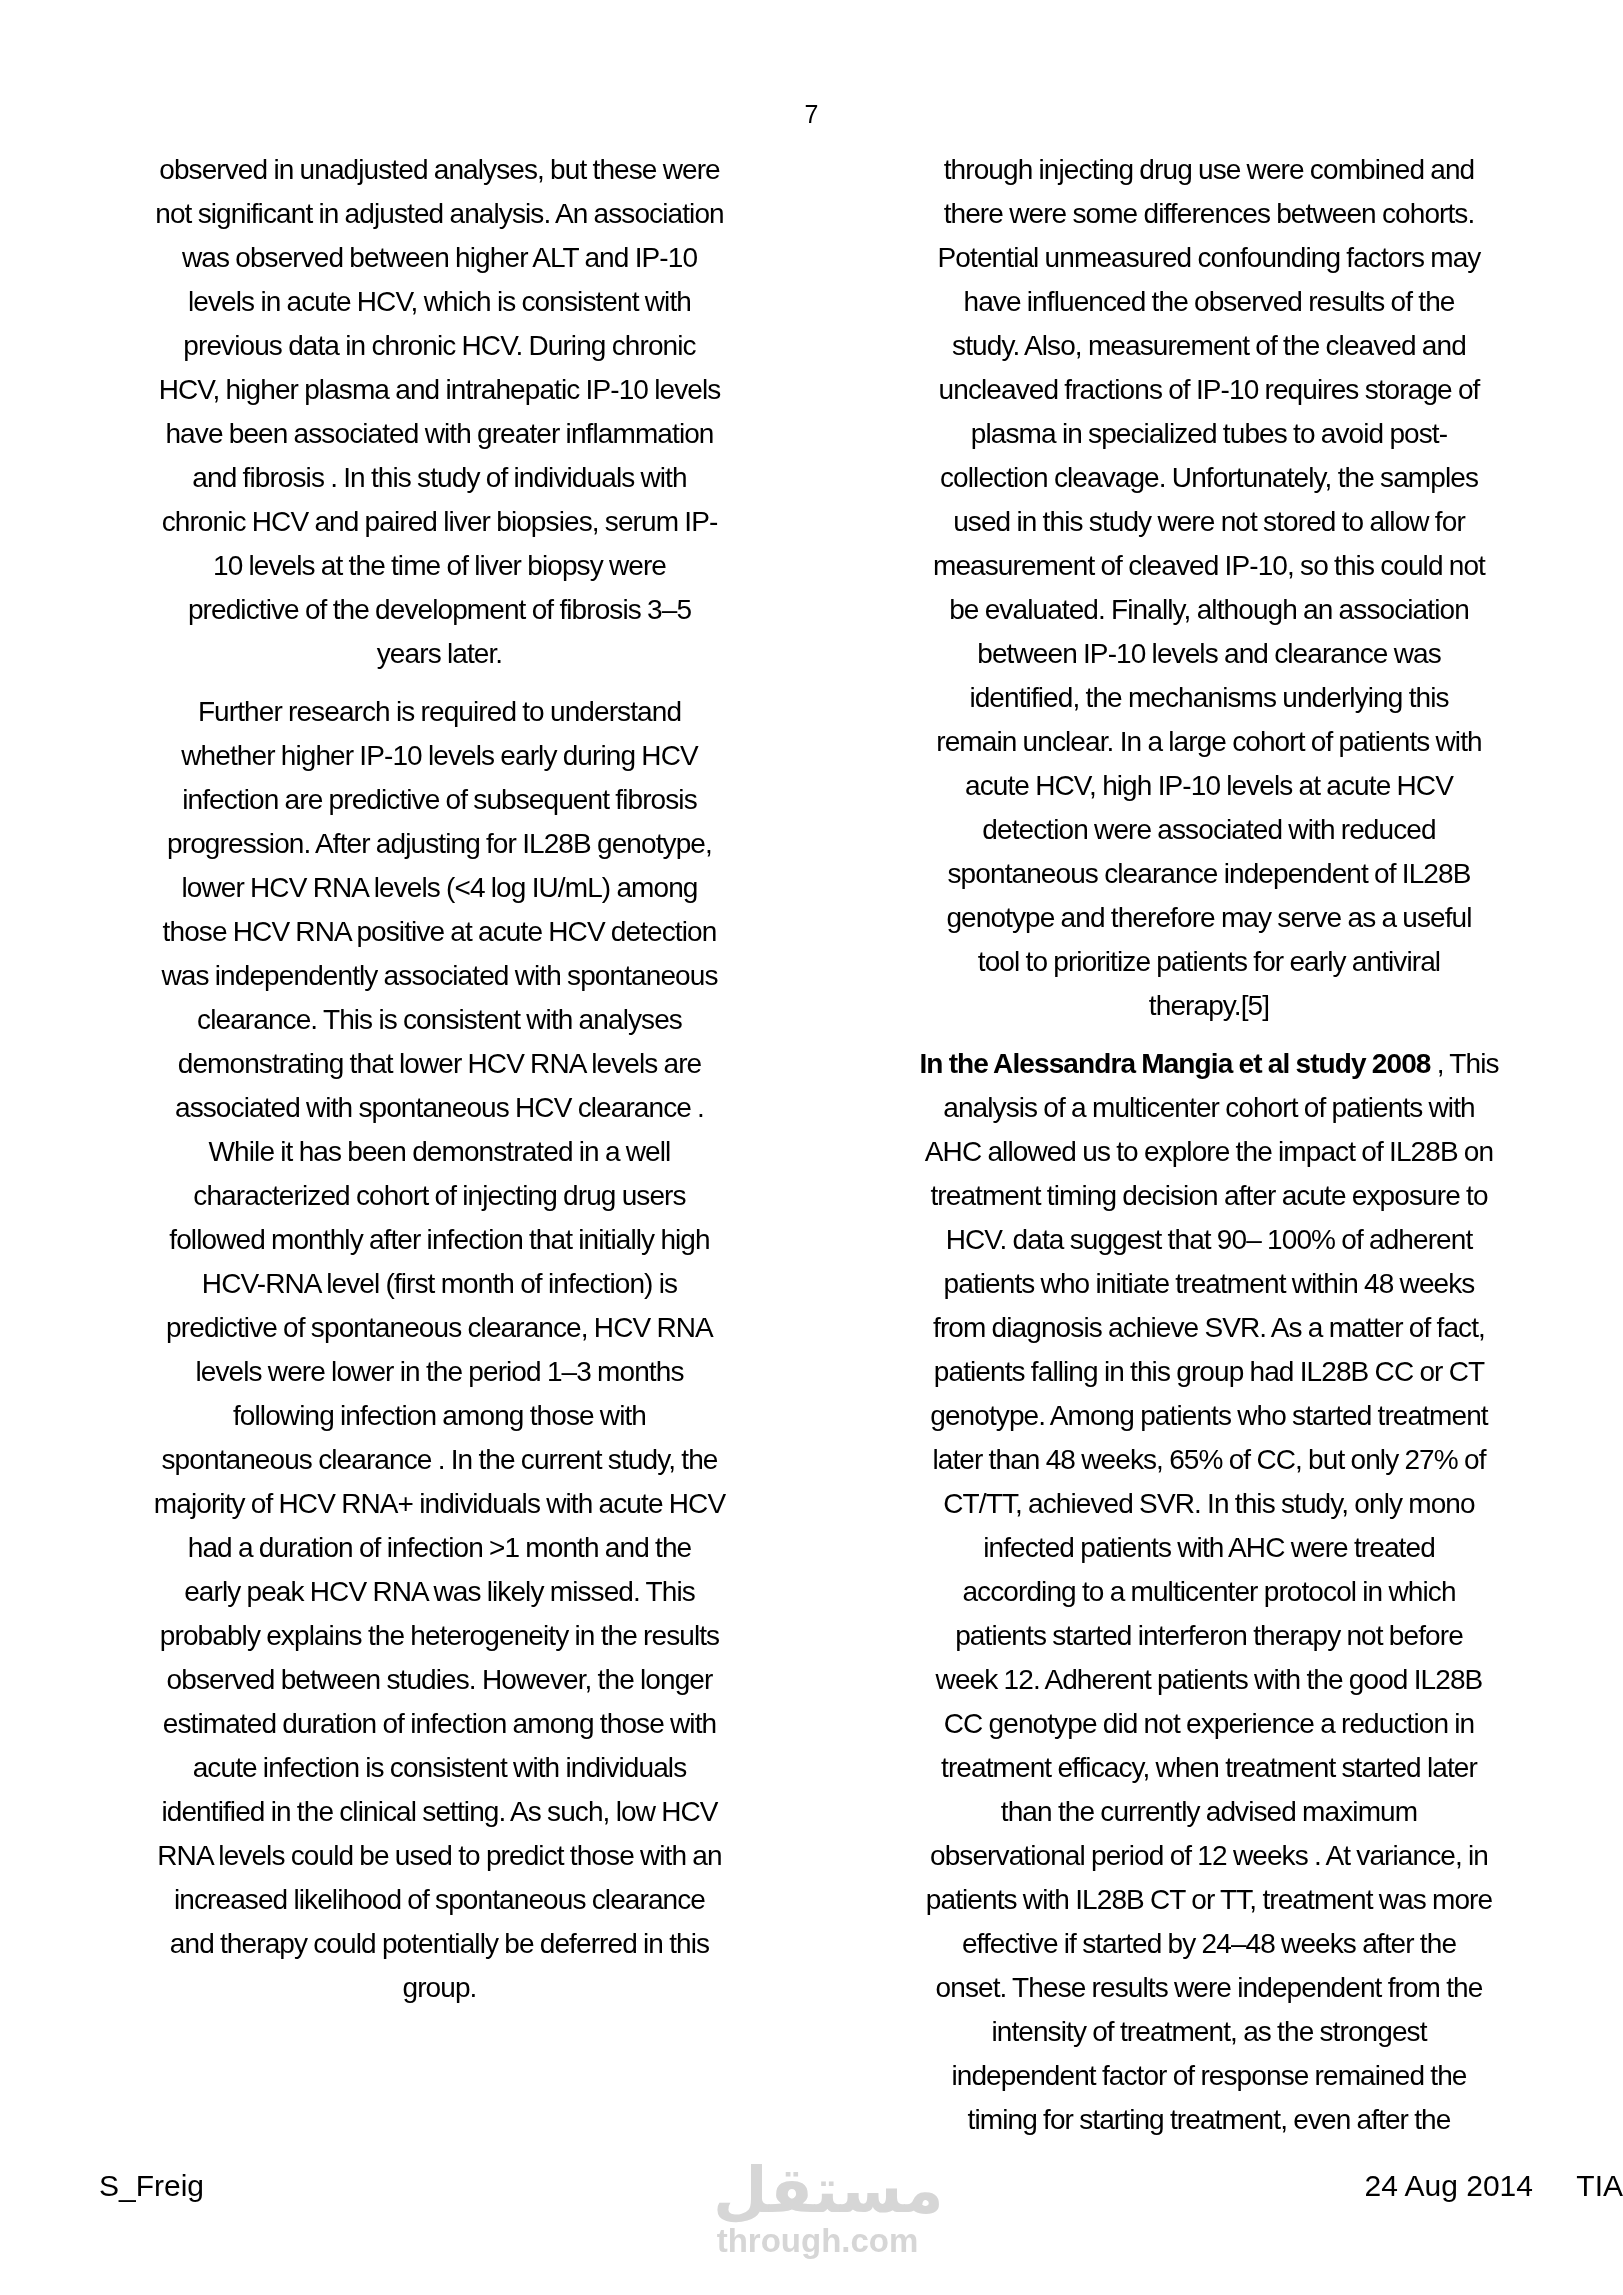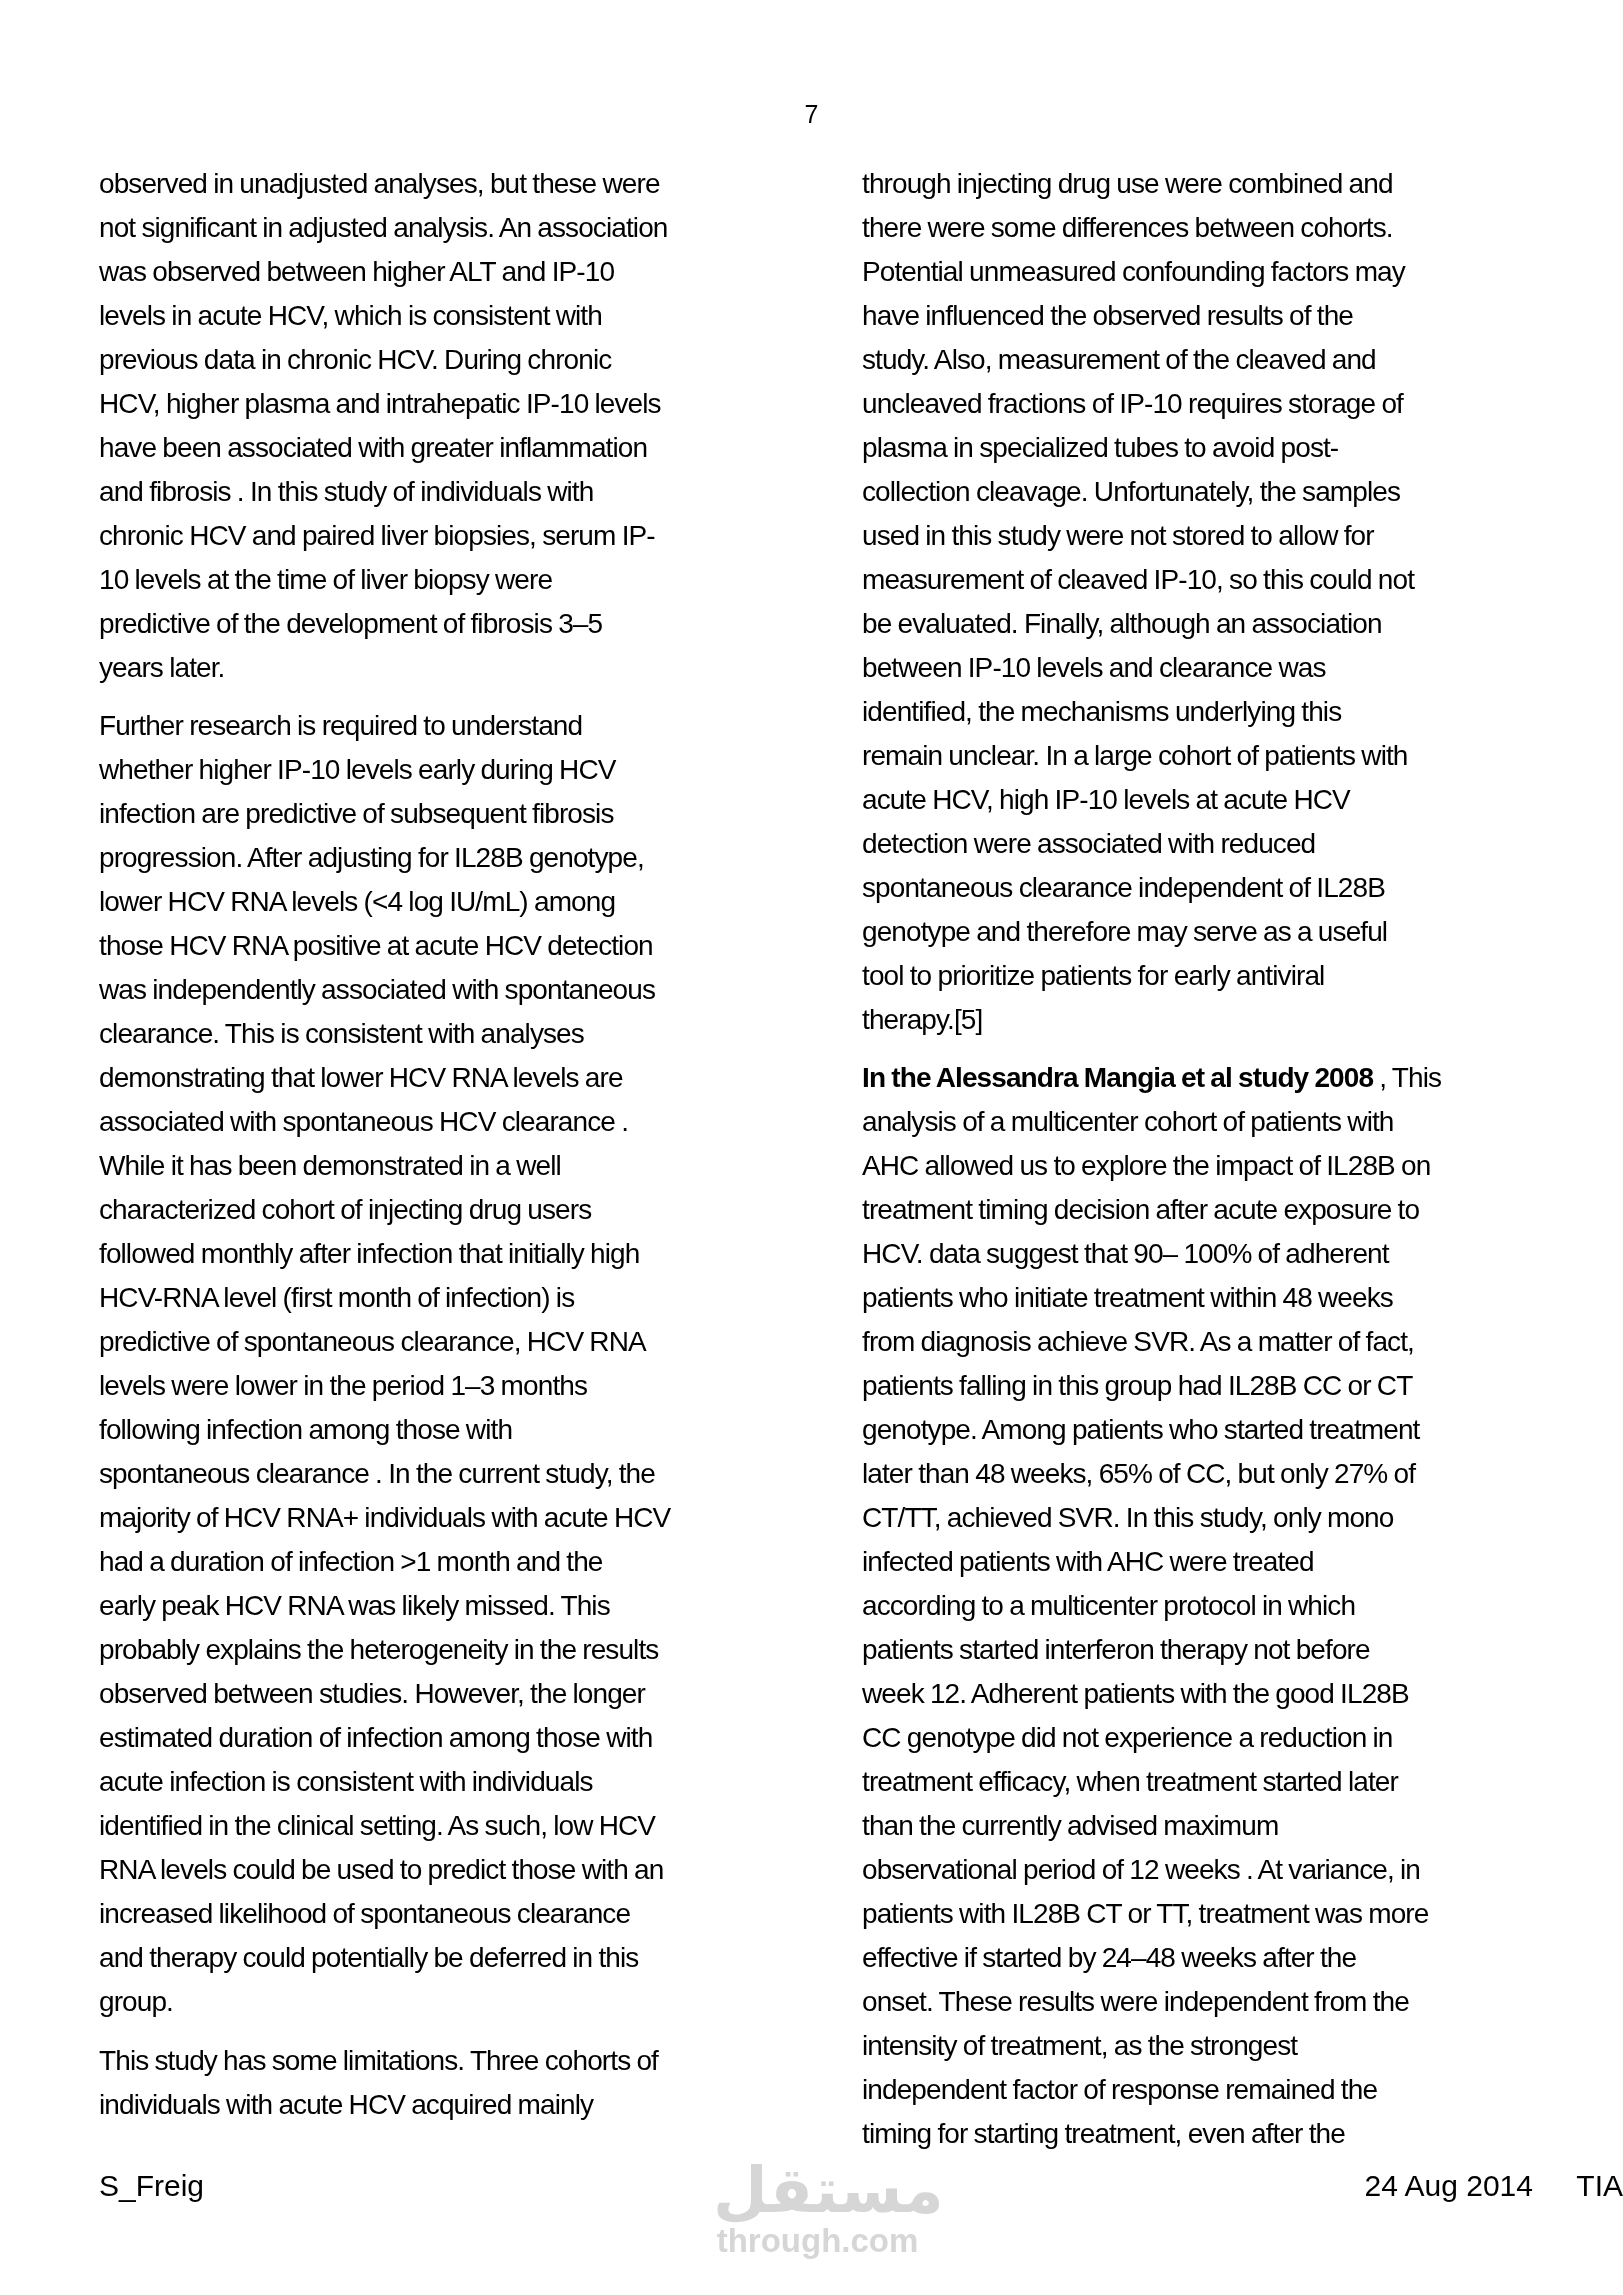--- a/index.html
+++ b/index.html
@@ -1,20 +1,20 @@
 <!DOCTYPE html>
 <html style="font-size:10.5px"><head>
 <meta charset="utf-8">
 <style>
   html, body { margin: 0; padding: 0; background: #ffffff; }
   body { width: 1623px; height: 2295px; position: relative; overflow: hidden;
          font-family: "Liberation Sans", "DejaVu Sans", sans-serif; color: #000; }
   .page-number { position: absolute; top: 98px; left: 0; width: 1623px; text-align: center;
                  font-size: 25px; line-height: 33px; }
-  .column { position: absolute; top: 162px; }
+  .column { position: absolute; top: 148px; text-align: center; }
   .col-left { left: 99px; width: 681px; }
   .col-right { left: 862px; width: 694px; }
   .para { margin: 0 0 14.4px 0; font-size: 28px; line-height: 44px; letter-spacing: -0.9px;
           word-spacing: -0.7px; white-space: pre-line; }
   .para .lead { font-weight: bold; }
   .footer { position: absolute; top: 2171px; font-size: 30px; line-height: 29px; }
   .footer-left { left: 99px; }
   .footer-center { left: 0; width: 1623px; text-align: right; top: 2171px; }
   .footer-right { right: 90px; }
   .watermark { position: absolute; left: 713px; top: 2159px; width: 209px; height: 118px;
@@ -64,22 +64,20 @@
 early peak HCV RNA was likely missed. This
 probably explains the heterogeneity in the results
 observed between studies. However, the longer
 estimated duration of infection among those with
 acute infection is consistent with individuals
 identified in the clinical setting. As such, low HCV
 RNA levels could be used to predict those with an
 increased likelihood of spontaneous clearance
 and therapy could potentially be deferred in this
 group.</span></p>
-  <p class="para"><span>This study has some limitations. Three cohorts of
-individuals with acute HCV acquired mainly</span></p>
 </div>
 
 <div class="column col-right">
   <p class="para"><span>through injecting drug use were combined and
 there were some differences between cohorts.
 Potential unmeasured confounding factors may
 have influenced the observed results of the
 study. Also, measurement of the cleaved and
 uncleaved fractions of IP-10 requires storage of
 plasma in specialized tubes to avoid post-

